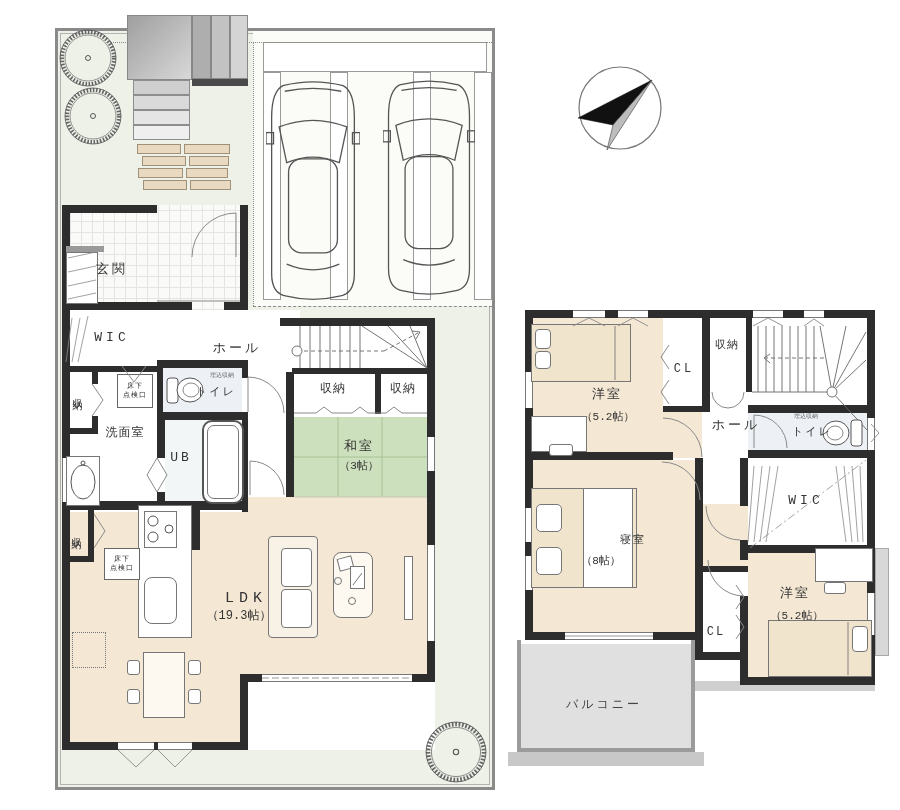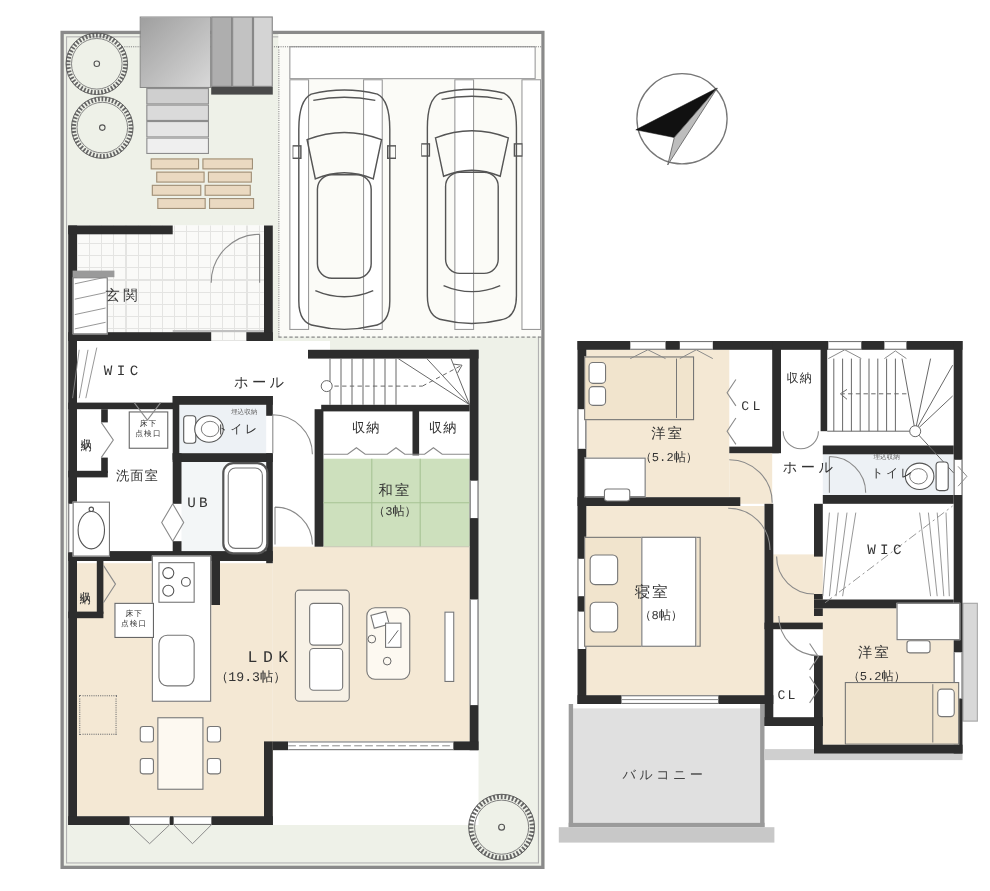--- a/index.html
+++ b/index.html
@@ -347,30 +347,30 @@
   <div class="lbl" style="left:222px;top:376px;font-size:6px;color:#666;letter-spacing:0">埋込収納</div>
   <div class="lbl" style="left:216px;top:392px;font-size:11px;letter-spacing:2px">トイレ</div>
   <div class="lbl" style="left:125px;top:434px;font-size:12px;letter-spacing:1px">洗面室</div>
   <div class="lbl" style="left:181px;top:458px;font-size:13px;letter-spacing:3px">UB</div>
   <div class="vlbl" style="left:76px;top:531px;font-size:10px">収納</div>
   <div class="lbl" style="left:333px;top:390px;font-size:12px;letter-spacing:1px">収納</div>
   <div class="lbl" style="left:403px;top:390px;font-size:12px;letter-spacing:1px">収納</div>
   <div class="lbl" style="left:359px;top:447px;font-size:13px;letter-spacing:2px">和室</div>
   <div class="lbl" style="left:359px;top:466px;font-size:11px">（3帖）</div>
   <div class="lbl" style="left:246px;top:599px;font-size:15px;letter-spacing:5px">LDK</div>
-  <div class="lbl" style="left:228px;top:617px;font-size:12px">（19.3帖）</div>
+  <div class="lbl" style="left:239px;top:617px;font-size:12px">（19.3帖）</div>
 
   <div class="lbl" style="left:607px;top:395px;font-size:13px;letter-spacing:2px">洋室</div>
   <div class="lbl" style="left:608px;top:417px;font-size:11px">（5.2帖）</div>
   <div class="lbl" style="left:684px;top:370px;font-size:12px;letter-spacing:3px">CL</div>
   <div class="lbl" style="left:727px;top:345px;font-size:11px;letter-spacing:1px">収納</div>
   <div class="lbl" style="left:736px;top:426px;font-size:13px;letter-spacing:3px">ホール</div>
   <div class="lbl" style="left:806px;top:417px;font-size:6px;color:#666">埋込収納</div>
   <div class="lbl" style="left:812px;top:432px;font-size:11px;letter-spacing:2px">トイレ</div>
   <div class="lbl" style="left:806px;top:501px;font-size:13px;letter-spacing:4px">WIC</div>
-  <div class="lbl" style="left:593px;top:540px;font-size:14px;letter-spacing:2px">寝室</div>
+  <div class="lbl" style="left:633px;top:540px;font-size:11px;letter-spacing:2px">寝室</div>
   <div class="lbl" style="left:601px;top:561px;font-size:11px">（8帖）</div>
   <div class="lbl" style="left:716px;top:633px;font-size:12px;letter-spacing:2px">CL</div>
   <div class="lbl" style="left:795px;top:594px;font-size:13px;letter-spacing:2px">洋室</div>
   <div class="lbl" style="left:797px;top:616px;font-size:11px">（5.2帖）</div>
   <div class="lbl" style="left:604px;top:706px;font-size:12px;letter-spacing:3px;color:#444">バルコニー</div>
 
 </div>
 
 </body></html>

